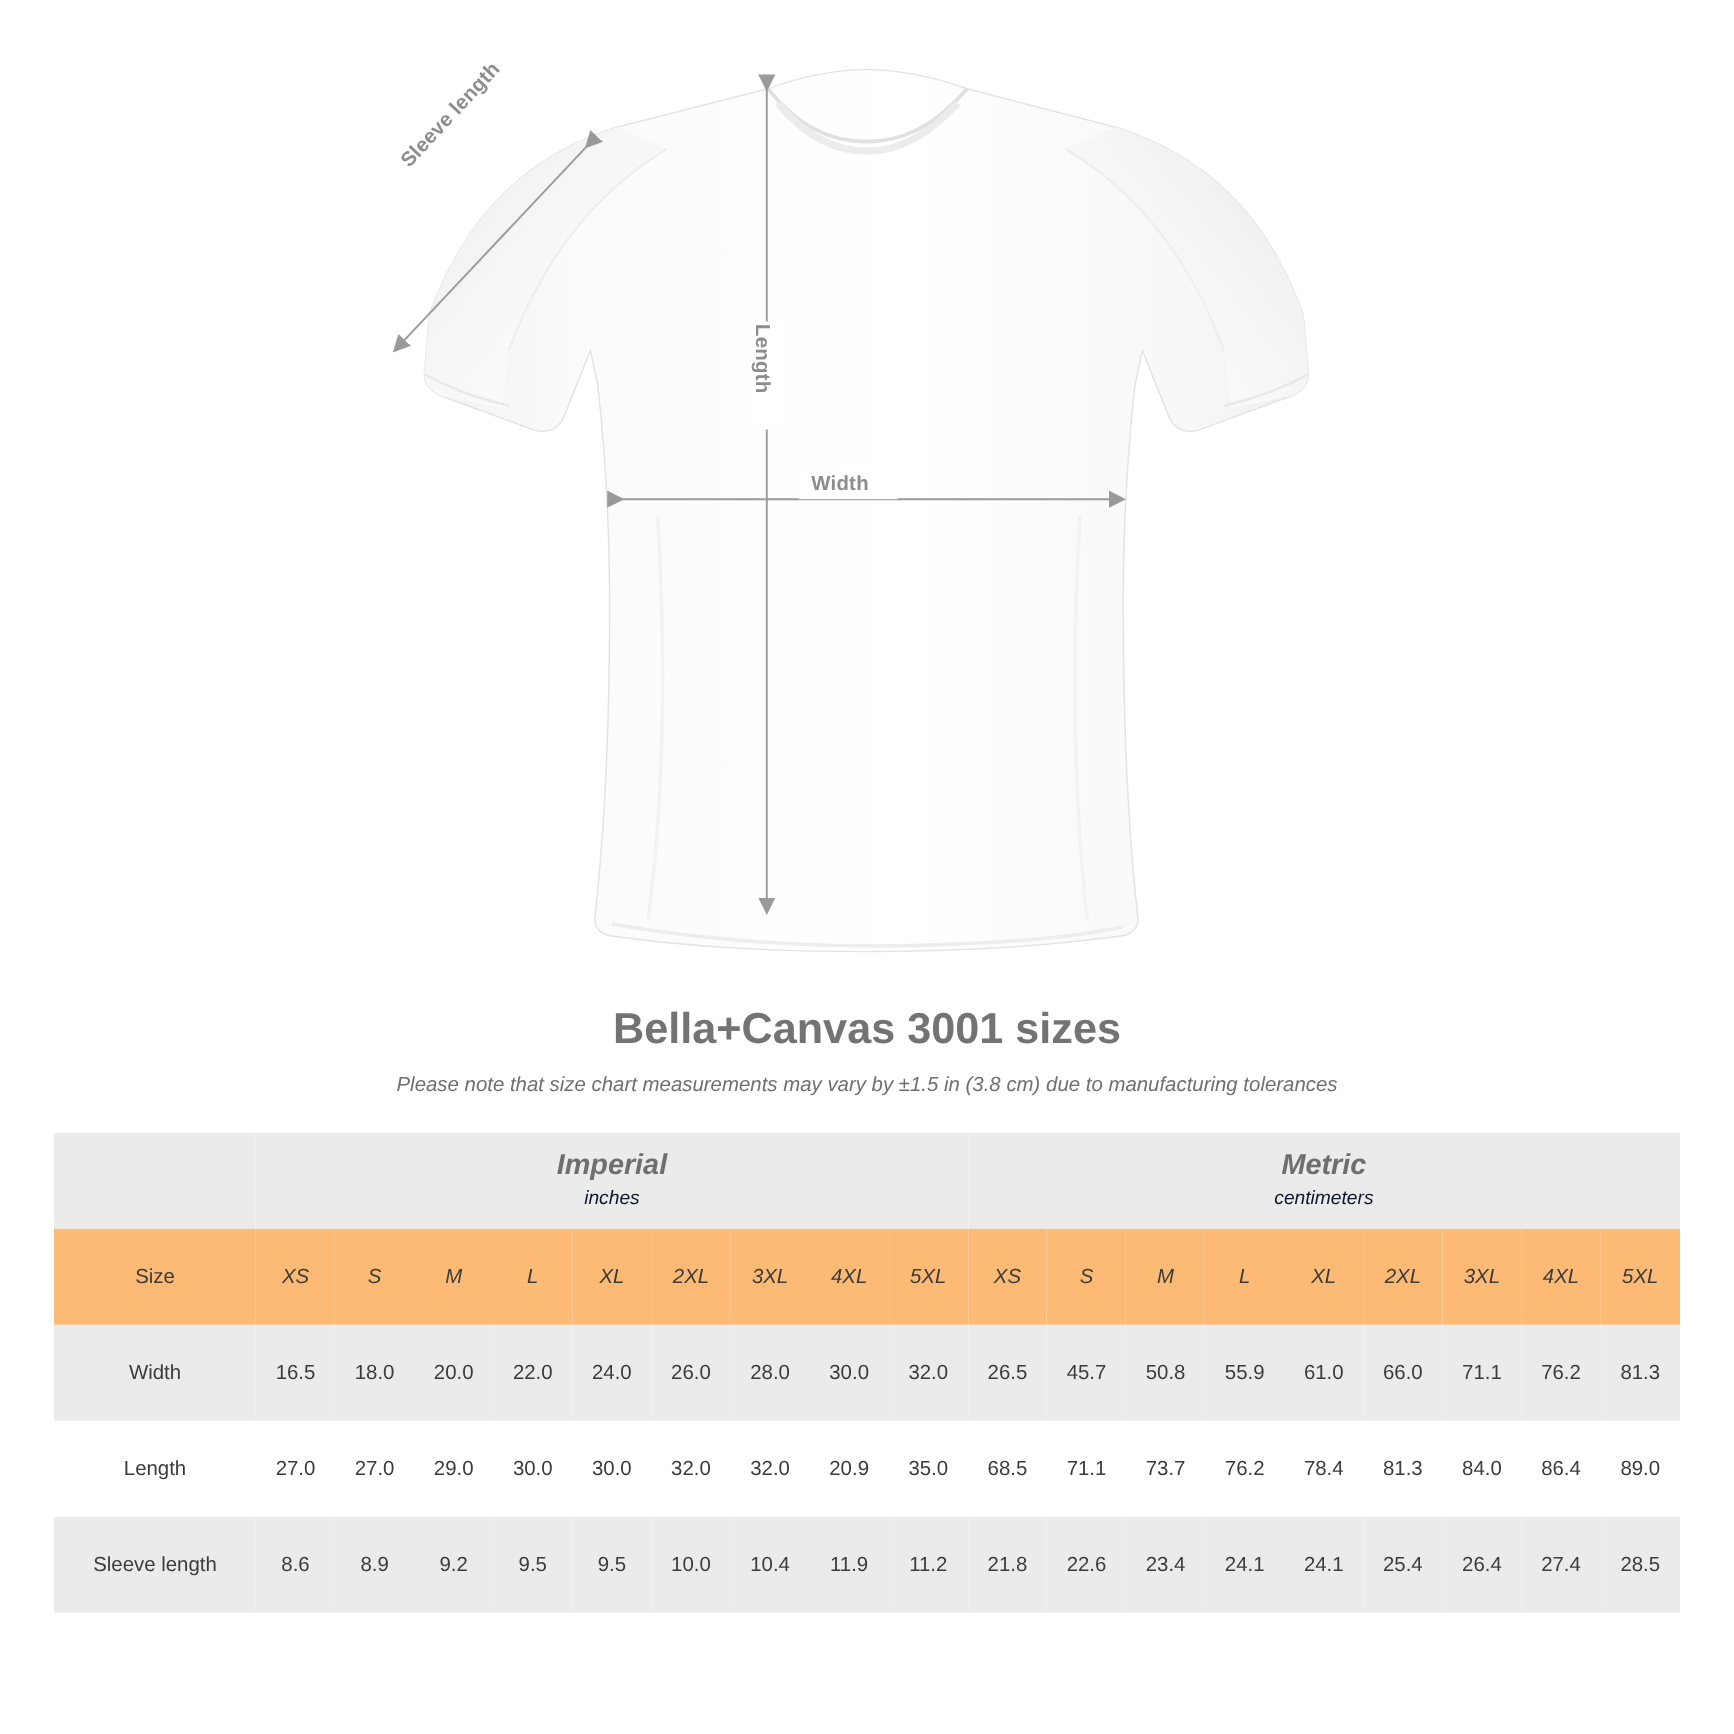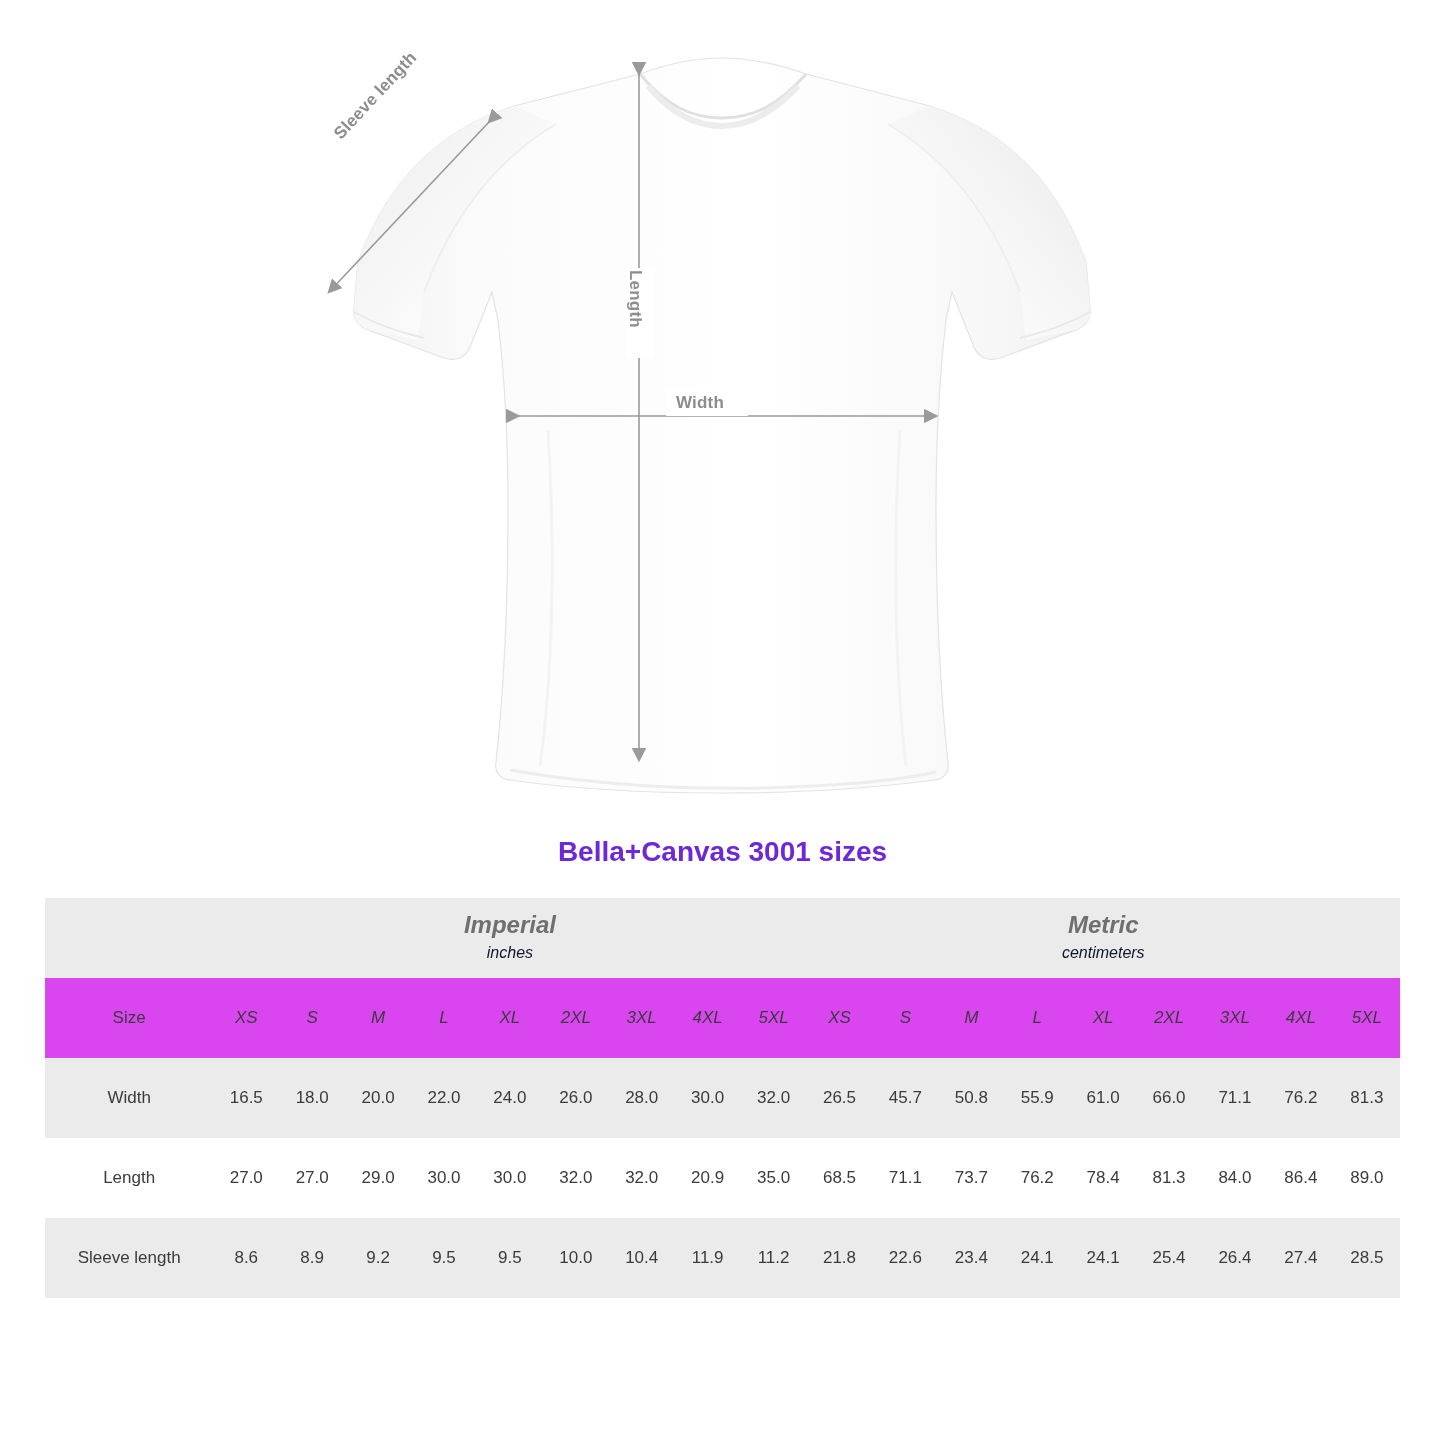--- a/index.html
+++ b/index.html
@@ -59,23 +59,23 @@
     transform-origin: left top;
   }
   .dim-width {
     left: 676px;
     top: 393px;
   }
 
   
   .chart-title {
     text-align: center;
-    font-size: 28px;
-    font-weight: bold;
-    color: #6d28d9;
+    font-size: 36px;
+    font-weight: bold;
+    color: #737373;
     margin: 16px 0 0 0;
   }
   .chart-note {
     text-align: center;
     font-size: 17px;
     font-style: italic;
     color: #6f6f6f;
     margin: 16px 0 0 0;
   }
 
@@ -111,21 +111,21 @@
     line-height: 1.25;
   }
   .unit-head .unit-sub {
     font-size: 16px;
     font-style: italic;
     color: #0f172a;
     line-height: 1.6;
   }
   .row-odd td { background: #ffffff; }
   .row-even td { background: #ebebeb; }
-  .hdr-row td { background: #d946ef; }
+  .hdr-row td { background: #fdba74; }
   td.rowlabel {
     font-weight: bold;
     color: #3b3b3b;
   }
   td.colhdr {
     font-weight: bold;
     color: #3b3b3b;
     font-style: italic;
   }
   .col-label { width: 168px; }
@@ -221,20 +221,21 @@
         <rect x="666" y="390" width="82" height="26" fill="#ffffff"></rect>
       </svg>
 
       <div class="dim-label dim-sleeve">Sleeve length</div>
       <div class="dim-label dim-length">Length</div>
       <div class="dim-label dim-width">Width</div>
     </div>
   </div>
 
   <div class="chart-title">Bella+Canvas 3001 sizes</div>
+  <div class="chart-note">Please note that size chart measurements may vary by ±1.5 in (3.8 cm) due to manufacturing tolerances</div>
 
   <div class="table-wrap">
     <table class="size-table">
       <colgroup>
         <col class="col-label">
         <col class="col-val">
           <col class="col-val">
           <col class="col-val">
           <col class="col-val">
           <col class="col-val">

